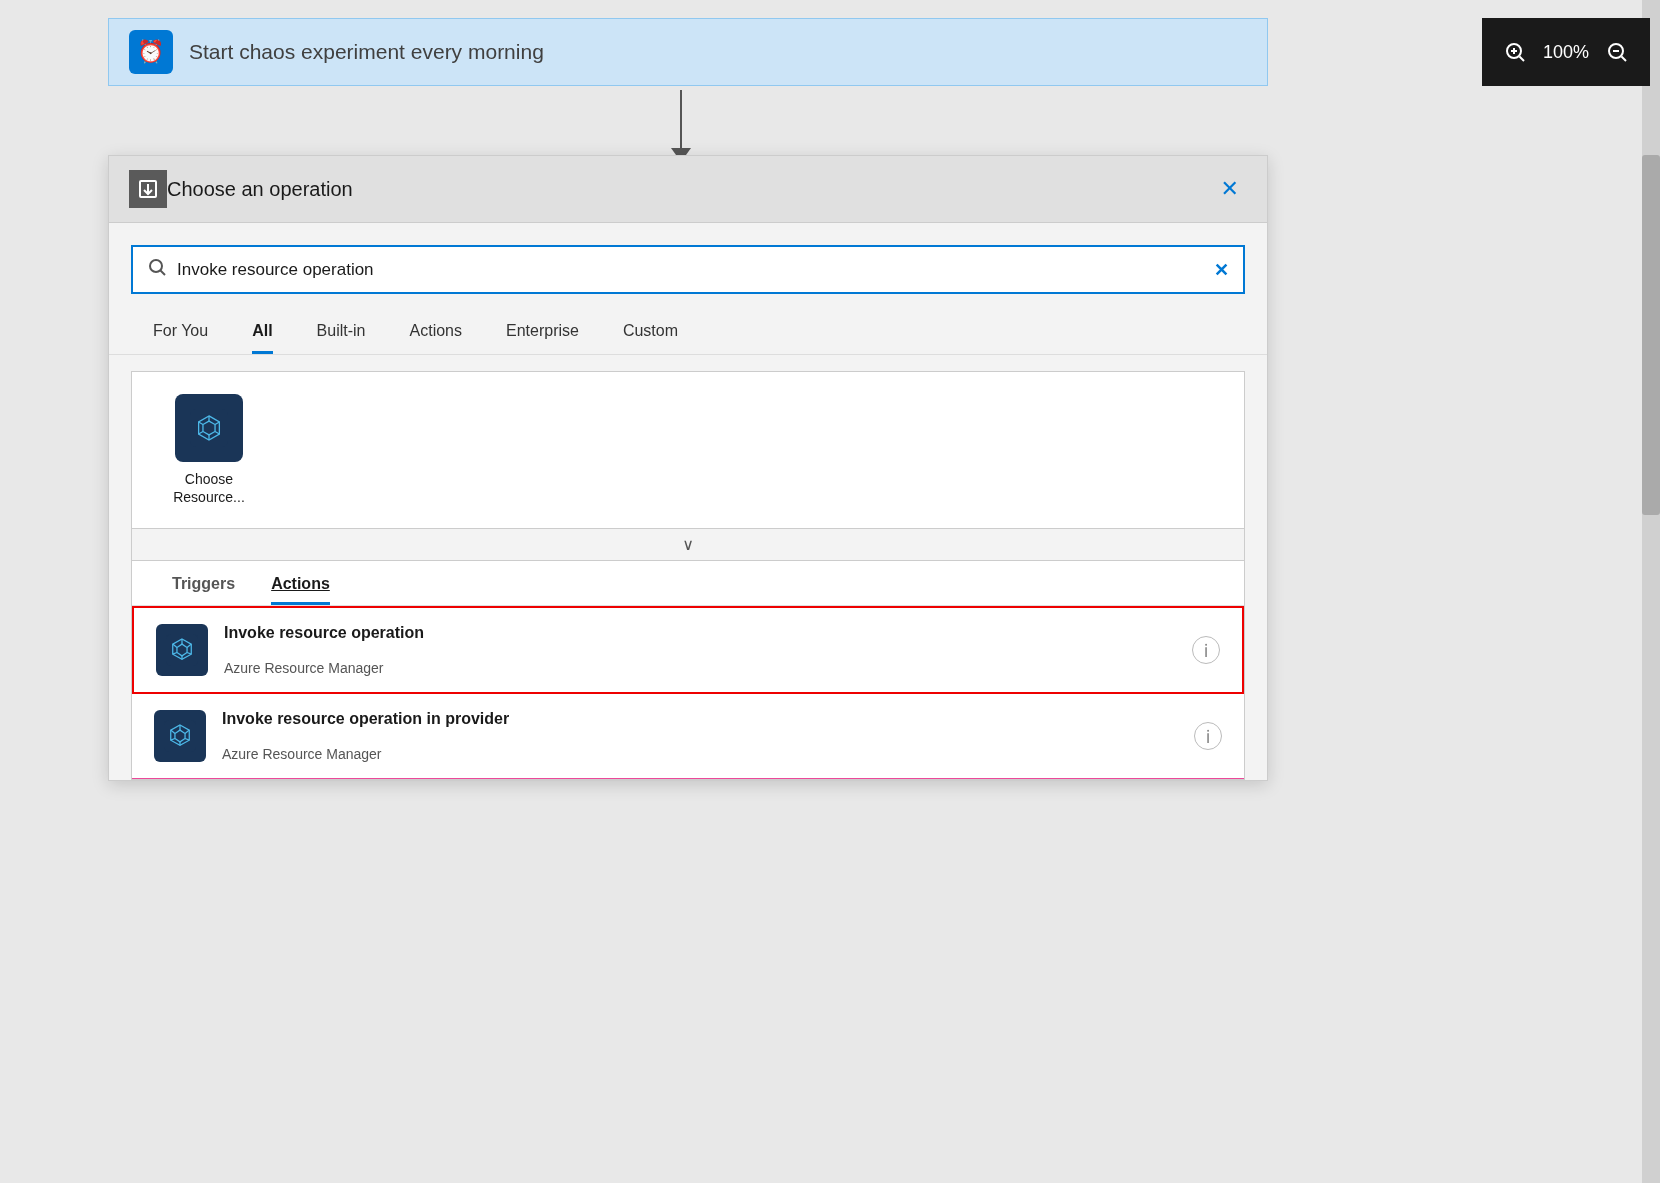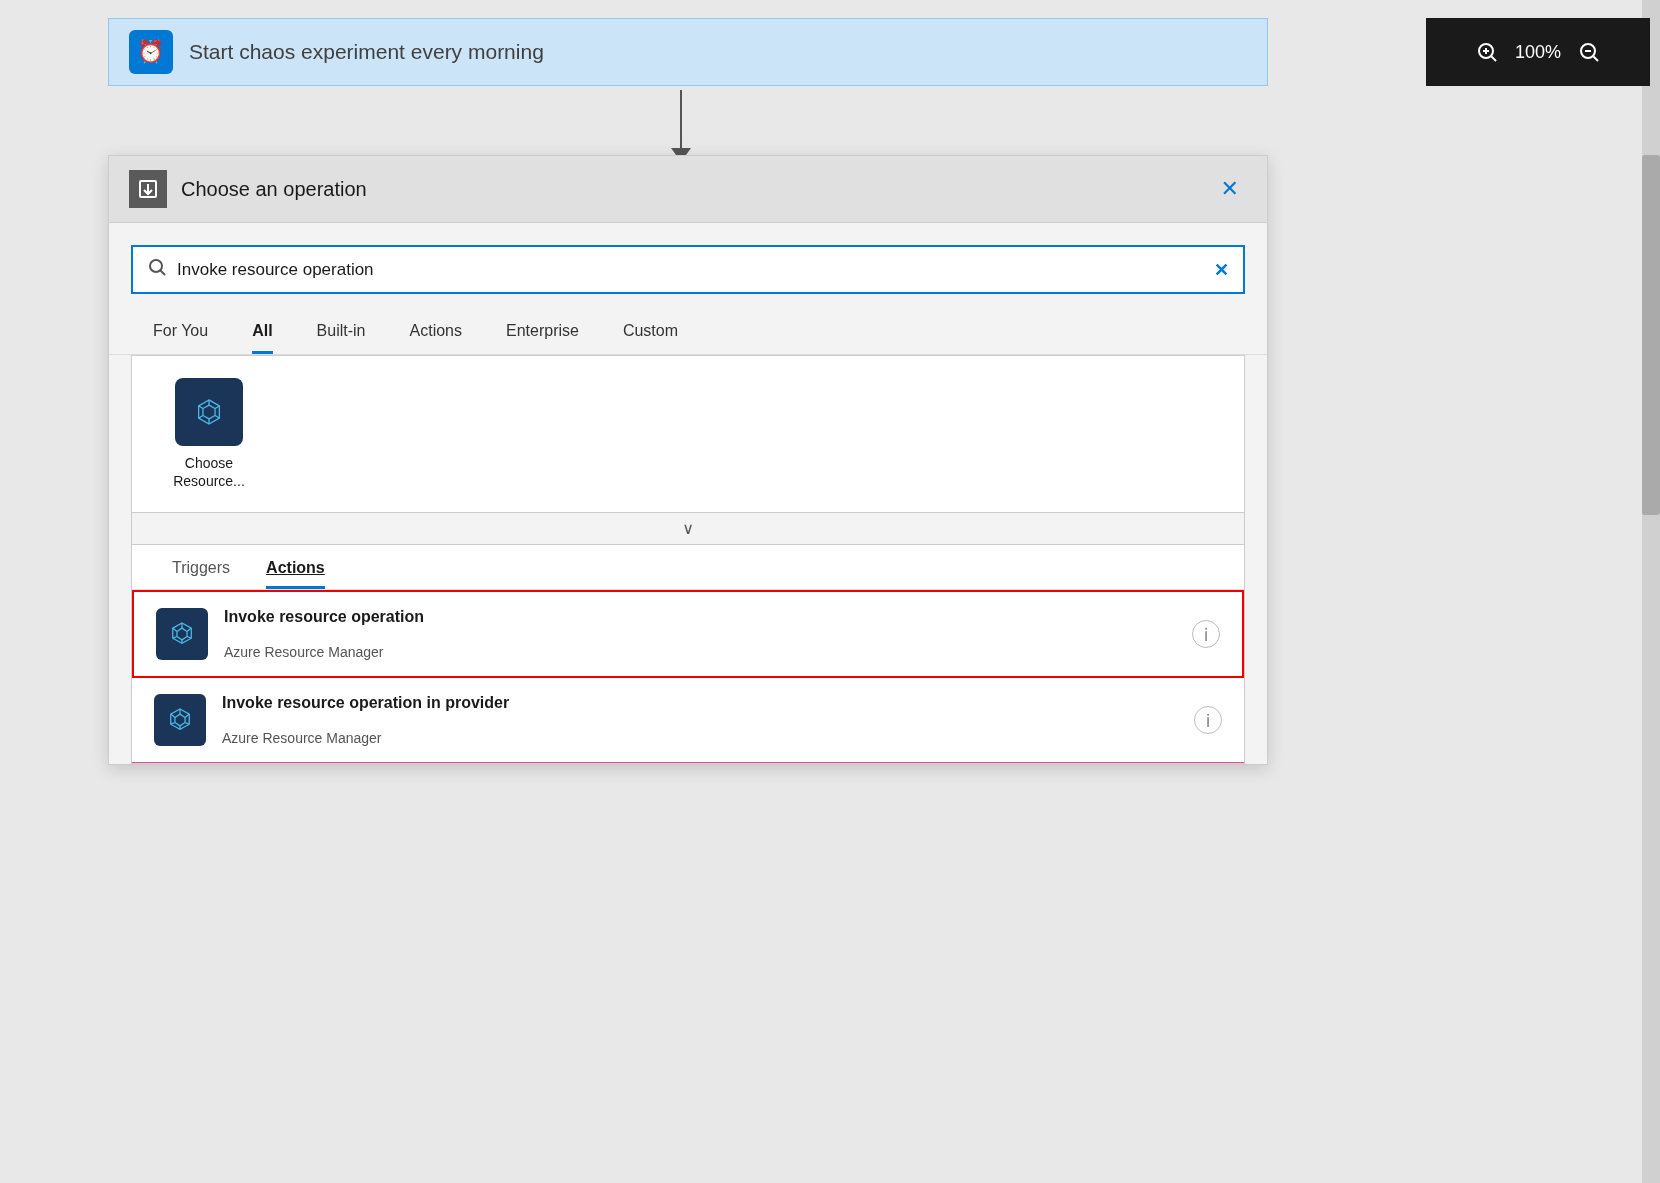--- a/index.html
+++ b/index.html
@@ -41,21 +41,21 @@
     .trigger-title {
       font-size: 21px;
       color: #404040;
     }
 
     
     .zoom-controls {
       position: absolute;
       top: 18px;
       right: 10px;
-      width: 224px;
+      width: 168px;
       height: 68px;
       background: #1a1a1a;
       display: flex;
       align-items: center;
       justify-content: center;
       gap: 10px;
       color: white;
     }
     .zoom-btn {
       background: none;
@@ -106,21 +106,20 @@
       background: #f3f3f3;
       border: 1.5px solid #ccc;
       box-shadow: 0 4px 16px rgba(0,0,0,0.15);
     }
 
     .dialog-header {
       background: #e0e0e0;
       padding: 14px 20px;
       display: flex;
       align-items: center;
-      gap: 14px;
       border-bottom: 1px solid #ccc;
     }
     .dialog-header-icon {
       width: 38px;
       height: 38px;
       background: #5a5a5a;
       display: flex;
       align-items: center;
       justify-content: center;
       color: white;
@@ -170,21 +169,21 @@
       cursor: pointer;
       font-weight: bold;
     }
 
     
     .tabs {
       display: flex;
       gap: 0;
       padding: 18px 38px 0 22px;
       border-bottom: 1px solid #ddd;
-      margin: 0 0 0 0;
+      margin: 0 0 16px 0;
     }
     .tab {
       padding: 10px 22px 14px 22px;
       font-size: 16px;
       color: #333;
       cursor: pointer;
       border: none;
       background: none;
       position: relative;
     }
@@ -265,20 +264,21 @@
       border-bottom: 1px solid #e0e0e0;
     }
     .actions-tab {
       padding: 14px 18px 12px 18px;
       font-size: 16px;
       color: #555;
       cursor: pointer;
       border: none;
       background: none;
       position: relative;
+      font-weight: bold;
     }
     .actions-tab.active {
       font-weight: 700;
       color: #1a1a1a;
       text-decoration: underline;
     }
     .actions-tab.active::after {
       content: '';
       position: absolute;
       bottom: 0;

